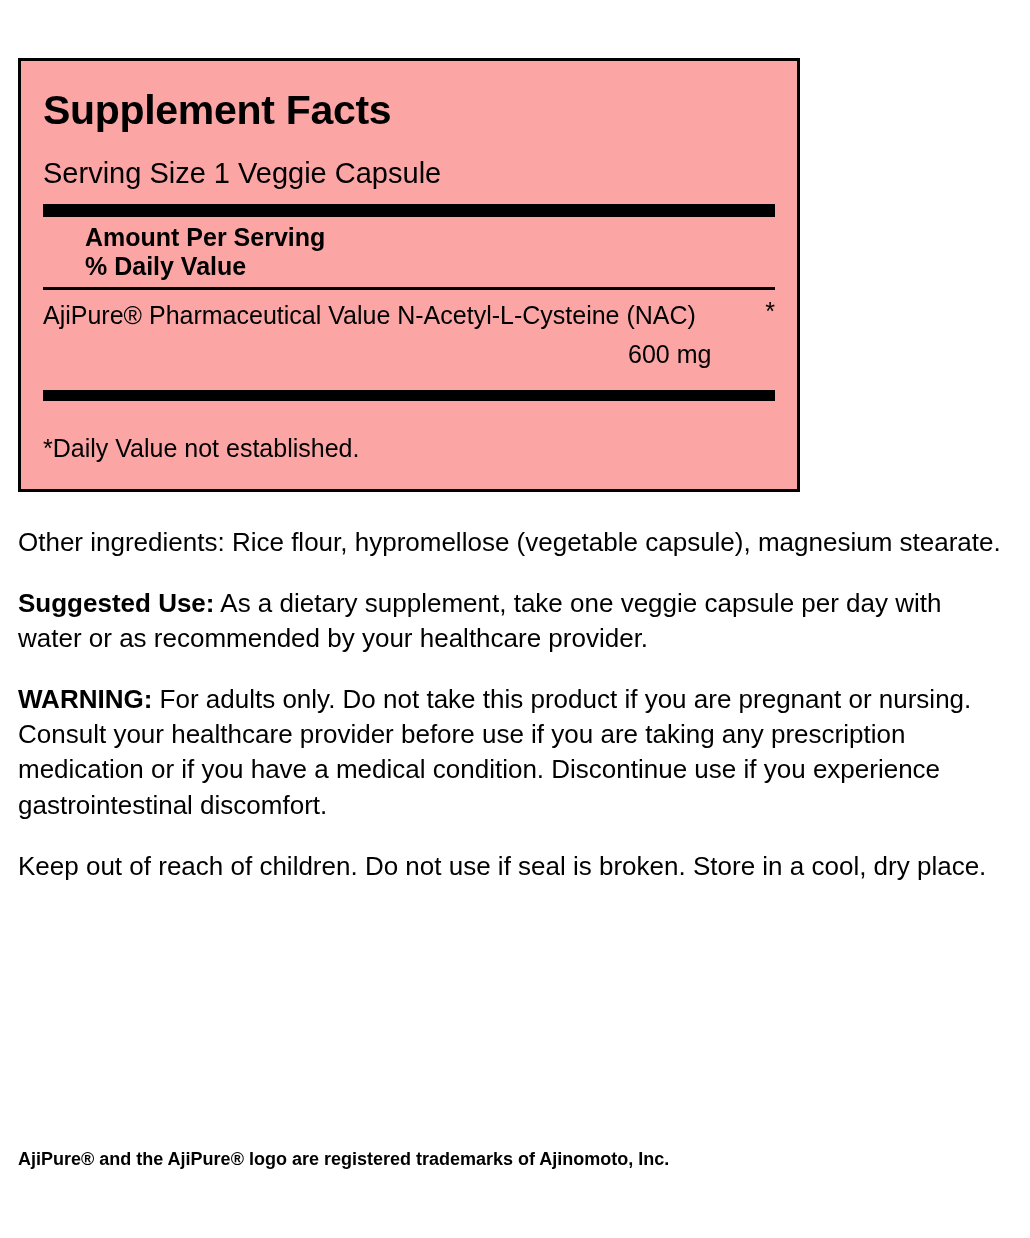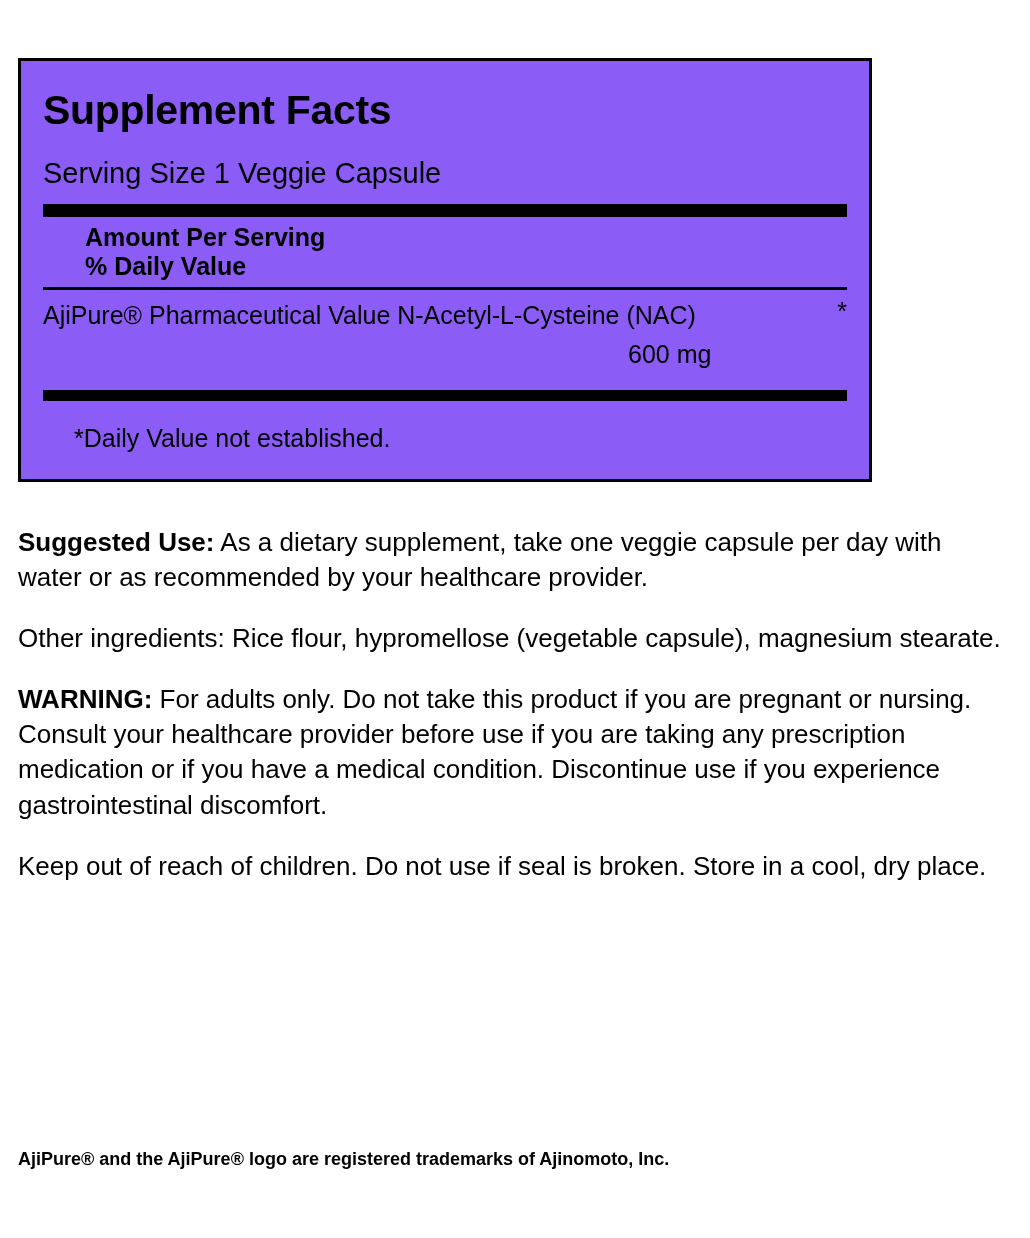--- a/index.html
+++ b/index.html
@@ -20,25 +20,25 @@
     height: 1238px;
     box-sizing: border-box;
     padding: 0;
   }
 
   
   .facts-panel {
     position: absolute;
     left: 18px;
     top: 58px;
-    width: 854px;
+    width: 782px;
     box-sizing: border-box;
     border: 3px solid #000;
     padding: 28px 22px 26px 22px;
-    background: #8b5cf6;
+    background: #fca5a5;
   }
   .facts-title {
     font-size: 41px;
     font-weight: bold;
     letter-spacing: -0.3px;
     line-height: 1.05;
     margin: 0 0 26px 0;
   }
   .serving-size {
     font-size: 29px;
@@ -99,22 +99,21 @@
   .ing-dv {
     position: absolute;
     right: 0;
     top: 6px;
     font-size: 25px;
     line-height: 1.22;
   }
   .footnote {
     font-size: 25px;
     line-height: 1.2;
-    padding-top: 22px;
-    margin-left: 31px;
+    padding-top: 32px;
   }
 
   
   .body-copy {
     position: absolute;
     left: 18px;
     top: 525px;
     width: 985px;
   }
   .para {
@@ -159,23 +158,23 @@
       <div class="ing-amount">600 mg</div>
       <div class="ing-dv">*</div>
     </div>
 
     <div class="rule-medium"></div>
 
     <div class="footnote">*Daily Value not established.</div>
   </div>
 
   <div class="body-copy">
+    <p class="para">Other ingredients: Rice flour, hypromellose (vegetable capsule), magnesium stearate.</p>
+
     <p class="para"><span class="lead">Suggested Use:</span><span> As a dietary supplement, take one veggie capsule per day with water or as recommended by your healthcare provider.</span></p>
-
-    <p class="para">Other ingredients: Rice flour, hypromellose (vegetable capsule), magnesium stearate.</p>
 
     <p class="para"><span class="lead">WARNING:</span><span> For adults only. Do not take this product if you are pregnant or nursing. Consult your healthcare provider before use if you are taking any prescription medication or if you have a medical condition. Discontinue use if you experience gastrointestinal discomfort.</span></p>
 
     <p class="para">Keep out of reach of children. Do not use if seal is broken. Store in a cool, dry place.</p>
   </div>
 
   <div class="trademark">AjiPure® and the AjiPure® logo are registered trademarks of Ajinomoto, Inc.</div>
 
 </div>
 

